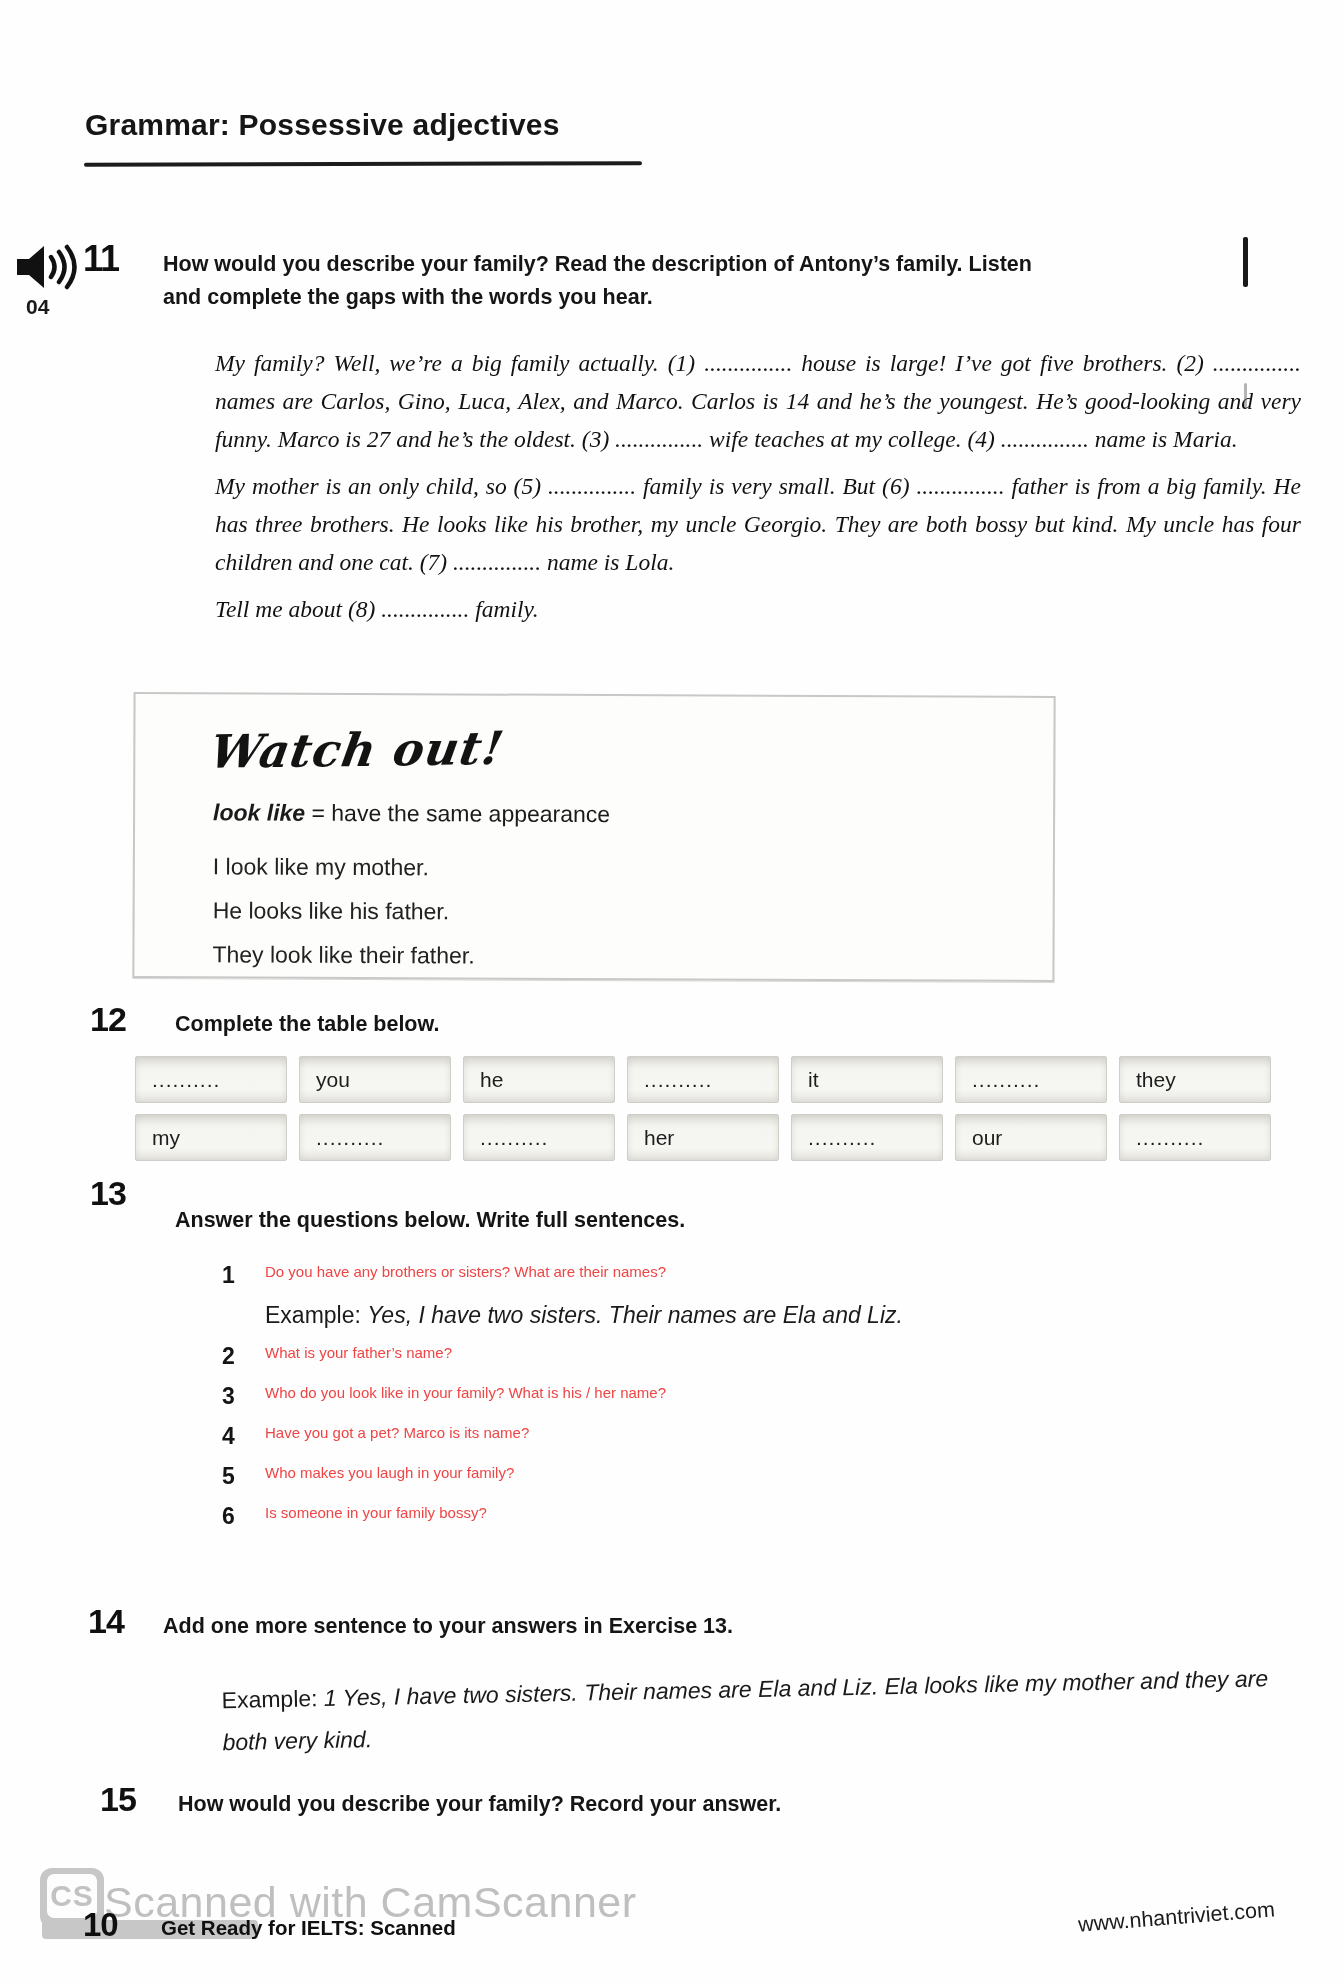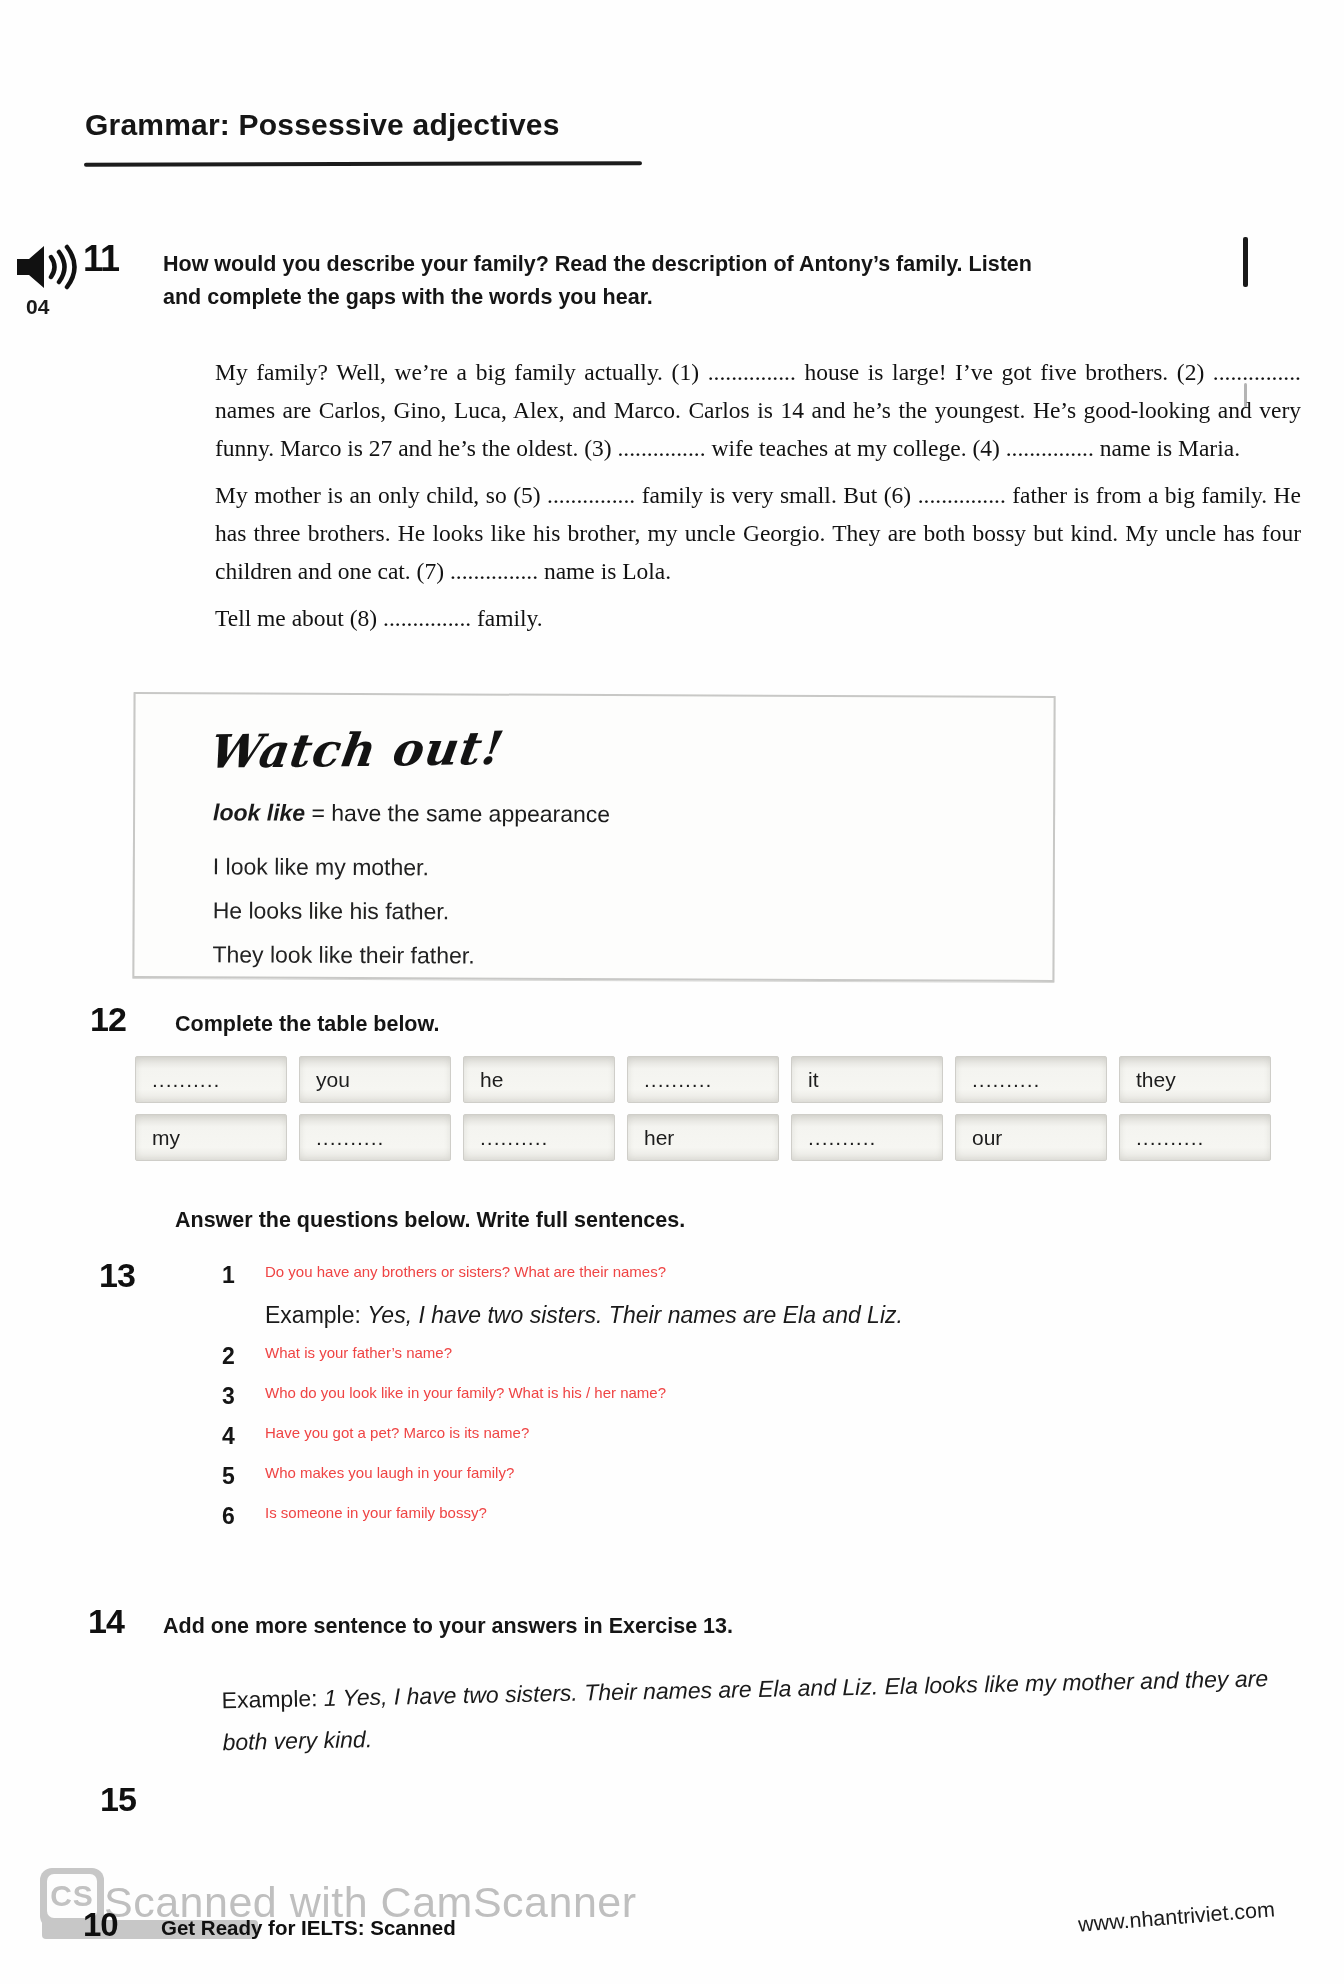--- a/index.html
+++ b/index.html
@@ -38,21 +38,21 @@
   .audio-track{
     position:absolute;left:26px;top:295px;
     font-size:21px;font-weight:800;color:#1a1a1a;
   }
   
   .passage{
     position:absolute;left:215px;top:344px;width:1086px;
     font-family:"Liberation Serif","DejaVu Serif",serif;
     font-size:23.5px;line-height:38px;color:#121212;
   }
-  .passage p{margin:9px 0 9px 0;text-align:justify;}
+  .passage p{margin:0 0 9px 0;text-align:justify;font-style:italic;}
   .passage p:last-child{text-align:left;}
   
   .watch-box{
     position:absolute;left:133px;top:694px;width:918px;height:282px;
     border:2px solid #c8c8c6;background:#fdfdfc;
     transform:rotate(.25deg);
     box-shadow:0 1px 0 #d8d8d6;
   }
   .watch-heading{
     position:absolute;left:76px;top:28px;
@@ -199,21 +199,21 @@
       <div class="t-cell">my</div>
       <div class="t-cell gap-dots">..........</div>
       <div class="t-cell gap-dots">..........</div>
       <div class="t-cell">her</div>
       <div class="t-cell gap-dots">..........</div>
       <div class="t-cell">our</div>
       <div class="t-cell gap-dots">..........</div>
     </div>
   </div>
 
-  <div class="ex-num" style="left:90px;top:1256px;font-size:34px;margin-left:9px;">13</div>
+  <div class="ex-num" style="left:90px;top:1174px;font-size:34px;">13</div>
   <div class="ex-instr" style="left:175px;top:1204px;">Answer the questions below. Write full sentences.</div>
 
   <div class="questions">
     <div class="q-row">
       <div class="q-num">1</div>
       <div class="q-text">Do you have any brothers or sisters? What are their names?</div>
     </div>
     <div class="q-example">
       <span>Example:</span>
       <span> </span>
@@ -243,20 +243,21 @@
 
   <div class="ex-num" style="left:88px;top:1602px;font-size:34px;">14</div>
   <div class="ex-instr" style="left:163px;top:1610px;">Add one more sentence to your answers in Exercise 13.</div>
   <div class="ex14-example">
     <span>Example:</span>
     <span> </span>
     <span class="italic">1 Yes, I have two sisters. Their names are Ela and Liz. Ela looks like my mother and they are both very kind.</span>
   </div>
 
   <div class="ex-num" style="left:100px;top:1780px;font-size:34px;">15</div>
+  <div class="ex-instr" style="left:178px;top:1788px;">How would you describe your family? Record your answer.</div>
 
   <div class="cs-bar"></div>
   <div class="cs-logo">
     <div class="cs-inner">CS</div>
   </div>
   <div class="watermark">Scanned with CamScanner</div>
   <div class="page-num">10</div>
   <div class="book-title">Get Ready for IELTS: Scanned</div>
   <div class="site-url">www.nhantriviet.com</div>
 

